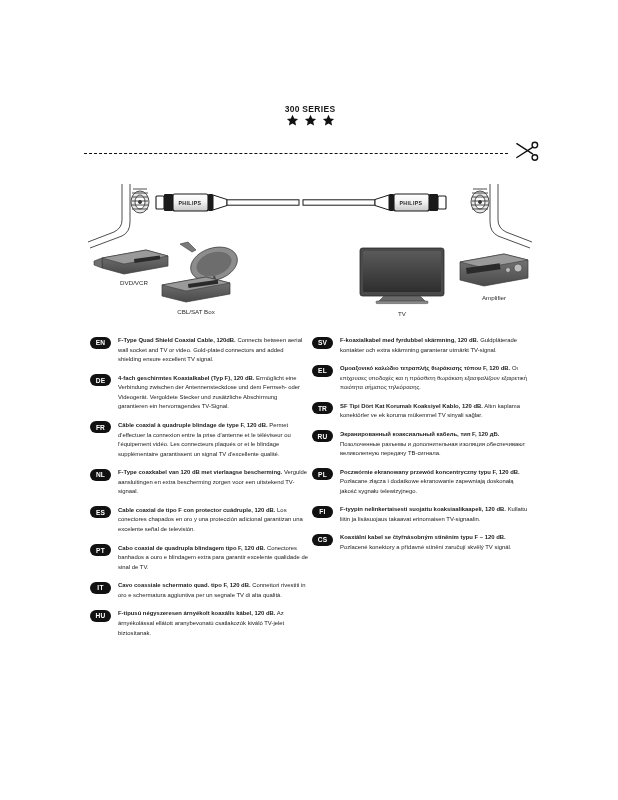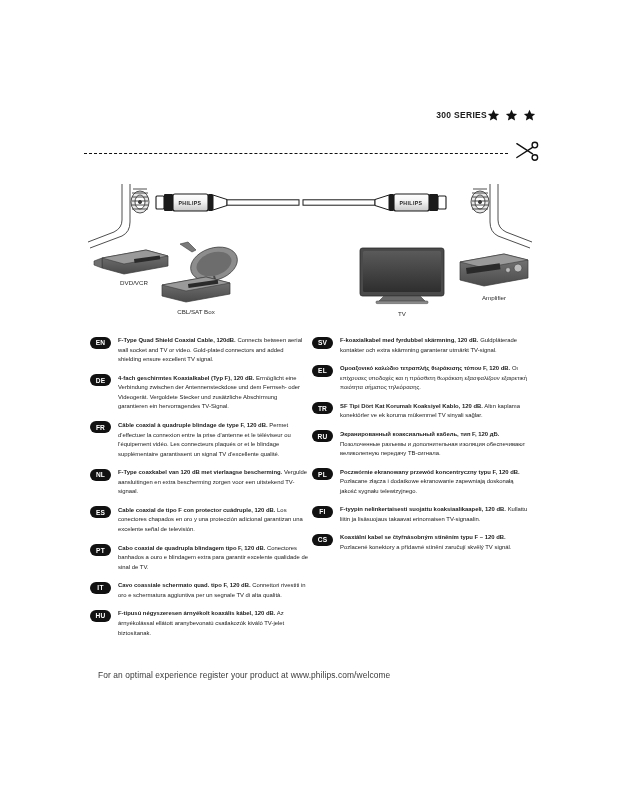--- a/index.html
+++ b/index.html
@@ -24,21 +24,22 @@
 
   
   .header {
     position: absolute;
     left: 84px;
     top: 104px;
     width: 452px;
     height: 22px;
     display: flex;
     align-items: center;
-    justify-content: flex-end;
+    justify-content: center;
+    flex-direction: column;
   }
   .series-title {
     font-size: 8.5px;
     font-weight: bold;
     letter-spacing: 0.3px;
     color: #1a1a1a;
     font-family: "Liberation Sans", sans-serif;
   }
   .stars {
     display: flex;
@@ -340,15 +341,14 @@
         <div class="lang-text"><b>F-tyypin nelinkertaisesti suojattu koaksiaalikaapeli, 120 dB.</b> <span>Kullattu liitin ja lisäsuojaus takaavat erinomaisen TV-signaalin.</span></div>
       </div>
       <div class="lang-block">
         <div class="badge">CS</div>
         <div class="lang-text"><b>Koaxiální kabel se čtyřnásobným stíněním typu F – 120 dB.</b> <span>Pozlacené konektory a přídavné stínění zaručují skvělý TV signál.</span></div>
       </div>
     </div>
 
   </div>
 
-  <div class="footer">For an optimal experience register your product at www.philips.com/welcome</div>
 
 </div>
 
 </body></html>

